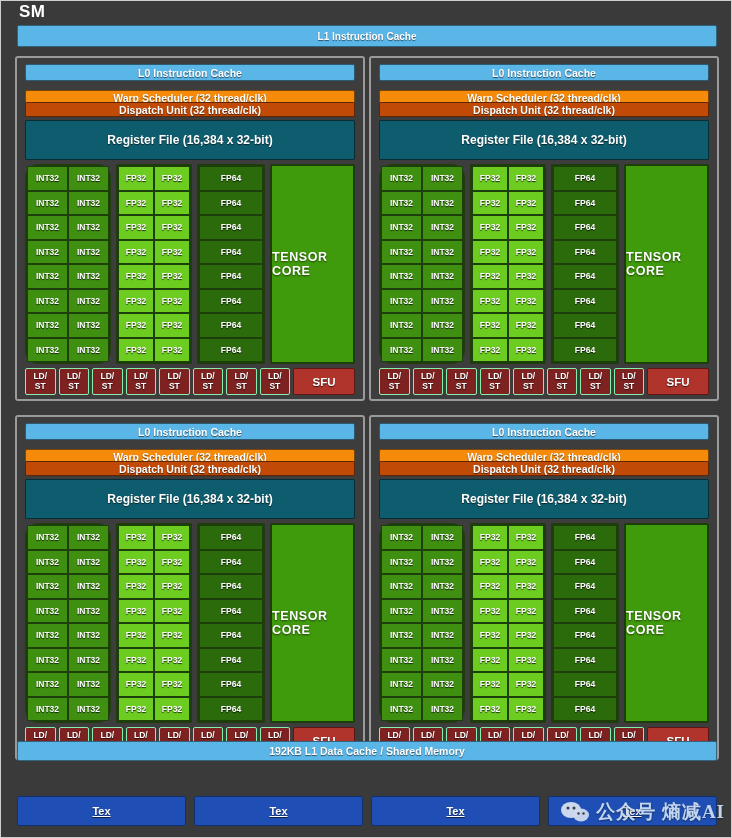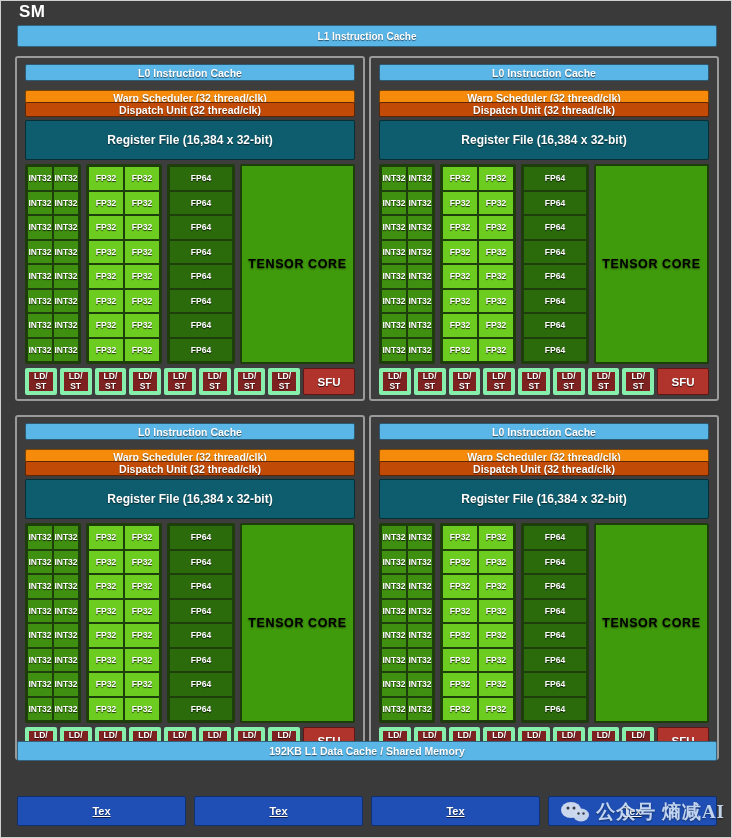--- a/index.html
+++ b/index.html
@@ -100,21 +100,21 @@
     gap: 5px;
   }
   .col-group {
     box-sizing: border-box;
     border: 2px solid #1d3d0a;
     border-radius: 2px;
     display: flex;
     gap: 0;
     background: #2a2a2a;
   }
-  .grp-int { width: 56px; }
+  .grp-int { width: 86px; border-radius: 14px; }
   .grp-fp32 { width: 76px; }
   .grp-fp64 { width: 68px; }
 
   .unit-col {
     flex: 1;
     display: flex;
     flex-direction: column;
   }
   .unit {
     flex: 1;
@@ -134,42 +134,42 @@
 
   .tensor-core {
     flex: 1;
     box-sizing: border-box;
     background: #409b0c;
     border: 2px solid #1d3d0a;
     border-radius: 2px;
     display: flex;
     align-items: center;
     justify-content: center;
-    color: #000000;
+    color: #ffffff;
     font-weight: bold;
     font-size: 12.5px;
     letter-spacing: 0.6px;
     text-shadow: 0 1px 2px rgba(0,0,0,0.6);
   }
 
   
   .ldst-row {
     position: absolute;
     left: 8px;
     right: 8px;
     top: 310px;
     height: 27px;
     display: flex;
     gap: 3px;
   }
   .ldst {
     flex: 1;
     box-sizing: border-box;
     background: #7d2220;
-    border: 4px solid #86efac;
+    border: 1px solid #86efac;
     border-radius: 2px;
     display: flex;
     flex-direction: column;
     align-items: center;
     justify-content: center;
     color: #ffffff;
     font-weight: bold;
     font-size: 8.5px;
     line-height: 9.5px;
     text-shadow: 0 1px 1px rgba(0,0,0,0.7);

